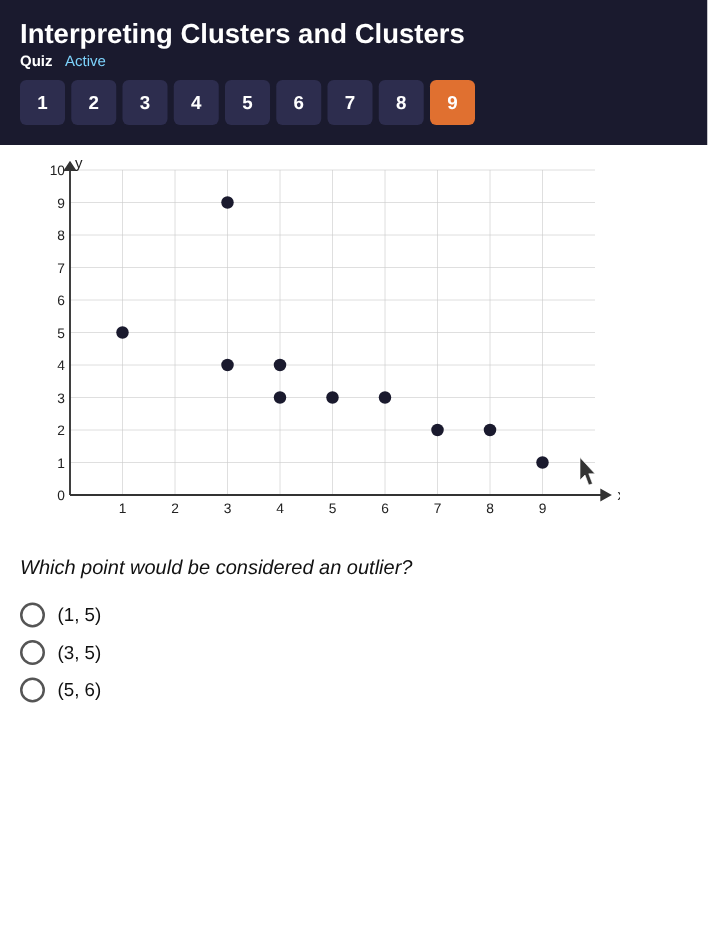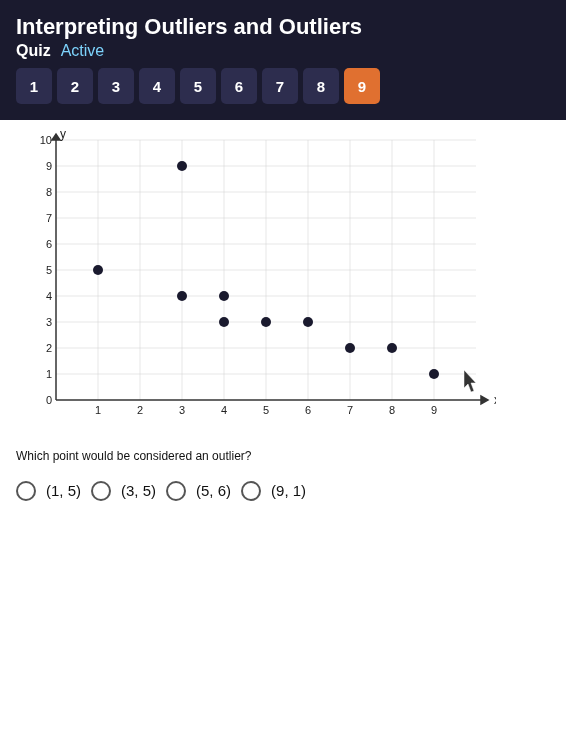--- a/index.html
+++ b/index.html
@@ -18,21 +18,21 @@
     .header-title {
       font-size: 22px;
       font-weight: bold;
       color: #fff;
       margin-bottom: 2px;
     }
     .header-sub {
       display: flex;
       align-items: center;
       gap: 10px;
-      font-size: 16px;
+      font-size: 12px;
       color: #fff;
       margin-bottom: 8px;
     }
     .header-sub .quiz-label {
       font-weight: bold;
     }
     .header-sub .active-label {
       color: #7dd3fc;
       font-weight: normal;
     }
@@ -66,28 +66,29 @@
     .chart-area {
       position: relative;
       width: 100%;
       margin-bottom: 18px;
     }
     svg.scatter {
       display: block;
       background: #fff;
     }
     .question-text {
-      font-size: 12px;
+      font-size: 16px;
       color: #111;
       margin-bottom: 16px;
       line-height: 1.4;
+      font-style: italic;
     }
     .options {
       display: flex;
-      flex-direction: row;
+      flex-direction: column;
       gap: 10px;
     }
     .option {
       display: flex;
       align-items: center;
       gap: 10px;
       font-size: 15px;
       color: #111;
       cursor: pointer;
     }
@@ -97,21 +98,21 @@
       border-radius: 50%;
       border: 2px solid #555;
       background: #fff;
       flex-shrink: 0;
     }
   </style>
 </head>
 <body>
 
 <div class="header">
-  <div class="header-title">Interpreting Outliers and Outliers</div>
+  <div class="header-title">Interpreting Clusters and Clusters</div>
   <div class="header-sub">
     <span class="quiz-label">Quiz</span>
     <span class="active-label">Active</span>
   </div>
   <div class="tab-row" id="tab-row">
   <button class="tab-btn">1</button>
       <button class="tab-btn">2</button>
       <button class="tab-btn">3</button>
       <button class="tab-btn">4</button>
       <button class="tab-btn">5</button>
@@ -216,18 +217,14 @@
         <span>(1, 5)</span>
       </div>
       <div class="option">
         <div class="option-radio"></div>
         <span>(3, 5)</span>
       </div>
       <div class="option">
         <div class="option-radio"></div>
         <span>(5, 6)</span>
       </div>
-      <div class="option">
-        <div class="option-radio"></div>
-        <span>(9, 1)</span>
-      </div>
     </div>
 </div>
 
 </body></html>

